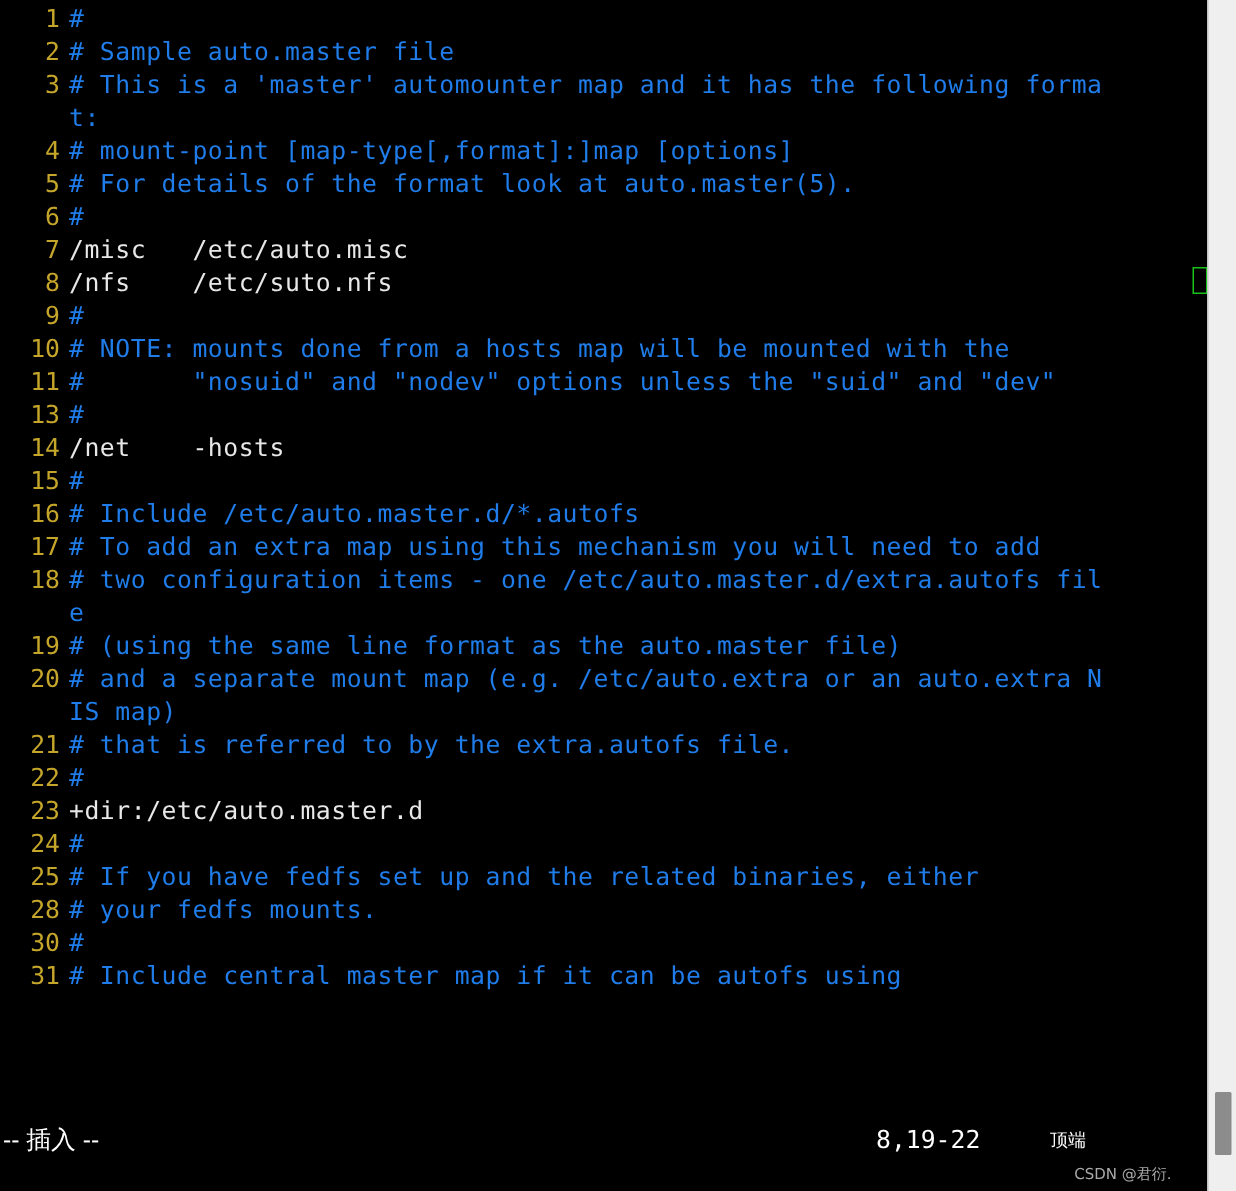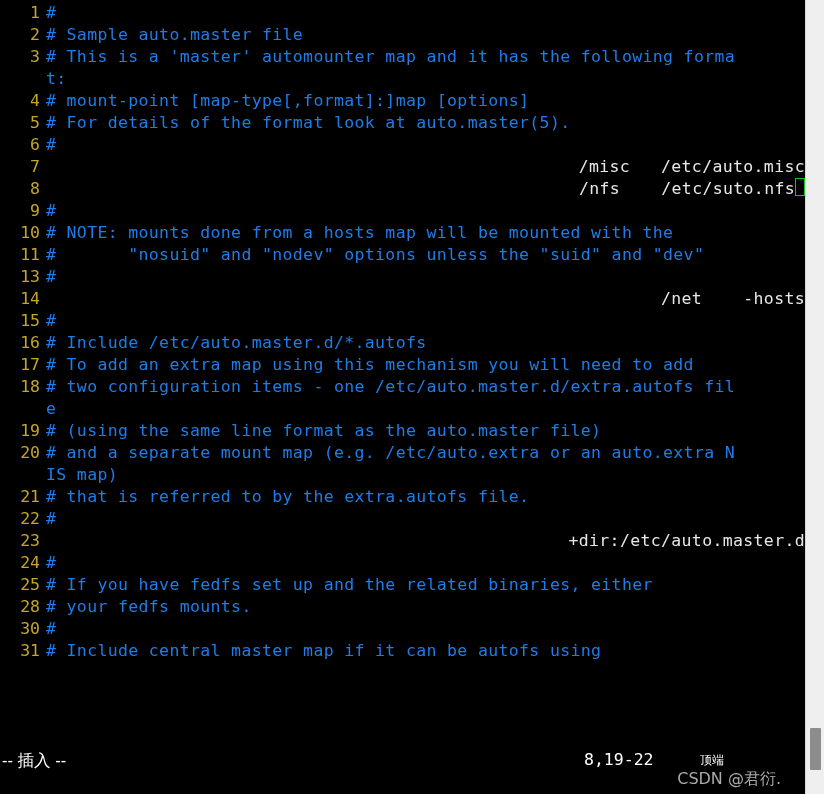--- a/index.html
+++ b/index.html
@@ -51,21 +51,21 @@
     letter-spacing: 0px;
   }
   .ltext {
     flex: 1;
     white-space: pre;
     overflow: hidden;
     font-size: 16.5px;
     letter-spacing: 0.35px;
   }
   .c-comment { color: #1f7ce8; }
-  .c-plain   { color: #e8e8e8; text-align: right; }
+  .c-plain   { color: #e8e8e8; }
 
   .cursor-box {
     display: inline-block;
     width: 10px;
     height: 18px;
     vertical-align: -3px;
     border: 1.5px solid #19c219;
     box-sizing: border-box;
     background: transparent;
   }
@@ -123,21 +123,21 @@
     border-radius: 1px;
   }
 
   
   #watermark {
     position: absolute;
     right: 24px;
     bottom: 4px;
     color: #b9b9b9;
     font-family: "DejaVu Sans", sans-serif;
-    font-size: 16px;
+    font-size: 10px;
     white-space: pre;
     opacity: 0.92;
   }
 </style>
 </head>
 <body>
 
 <div id="app">
 
   <div id="terminal">

